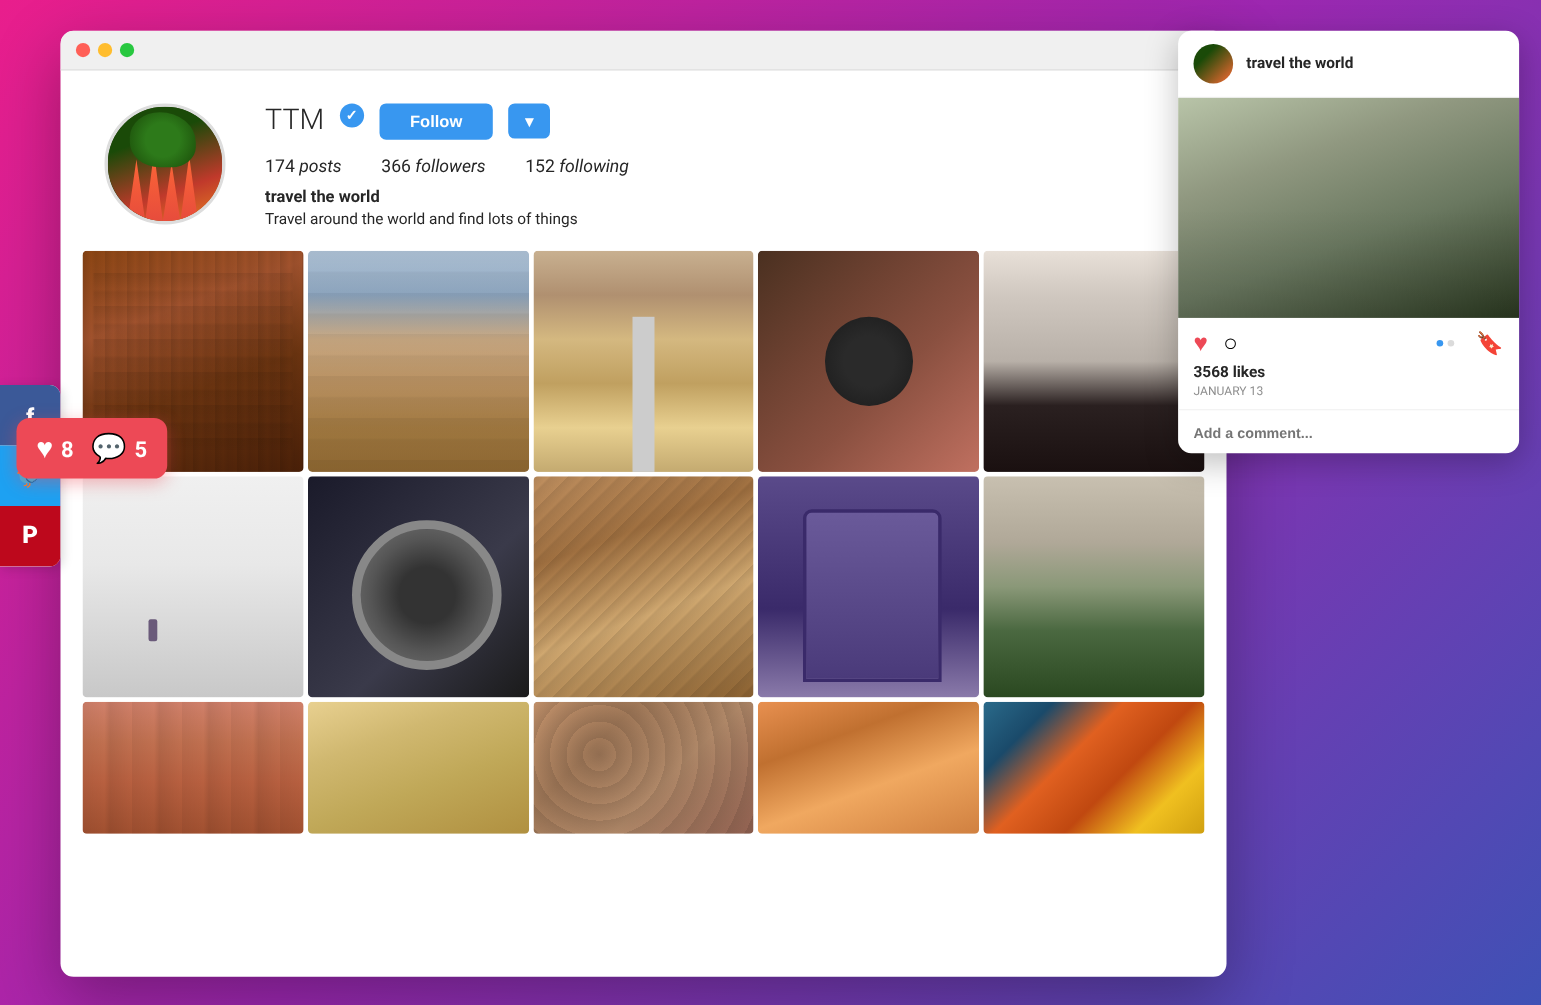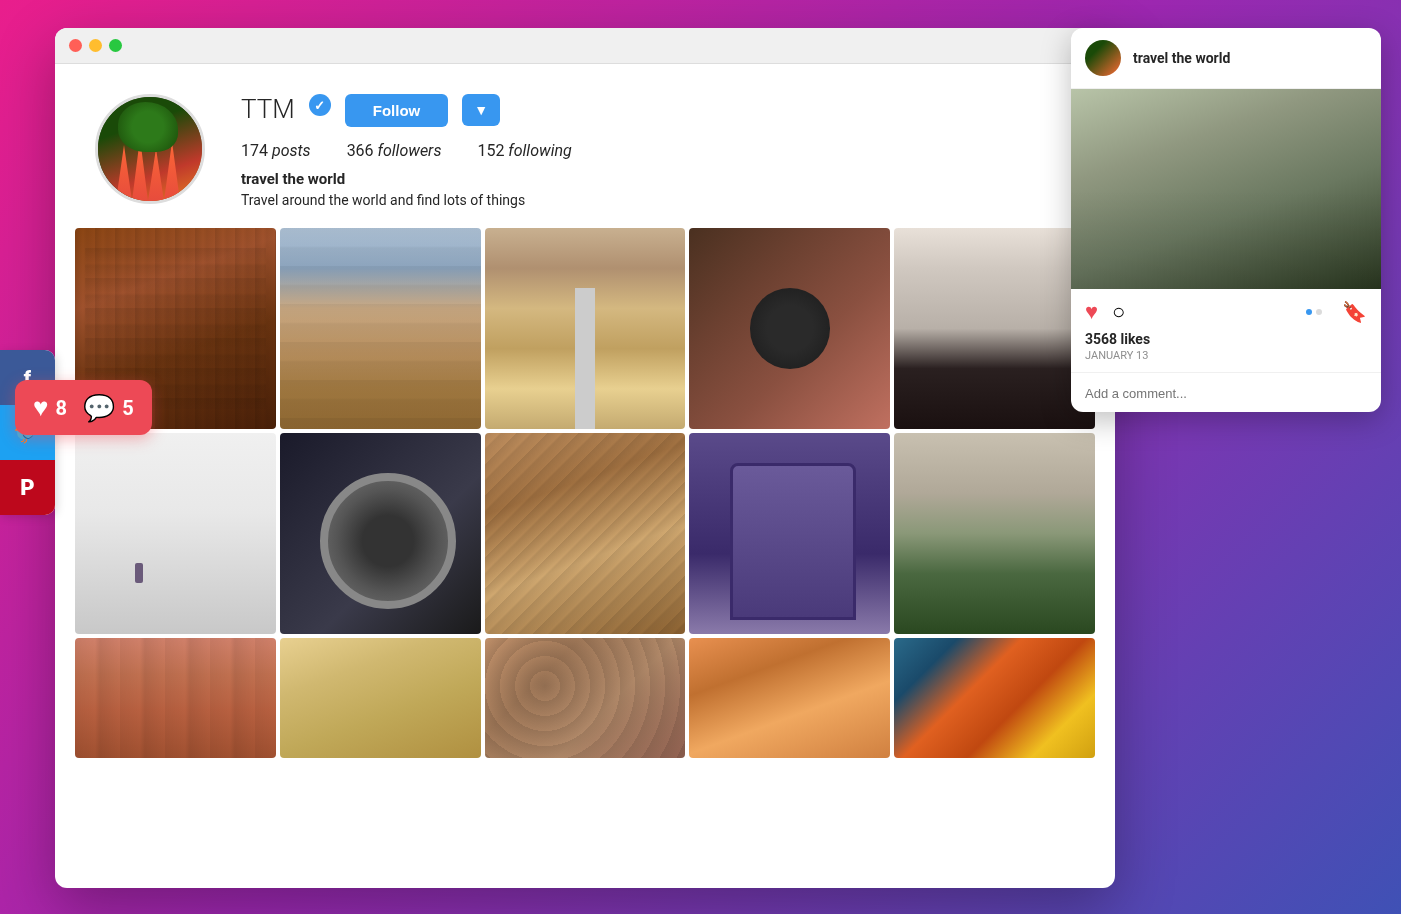--- a/index.html
+++ b/index.html
@@ -480,20 +480,21 @@
 
     .story-comment {
       padding: 10px 14px;
     }
     .story-comment-input {
       border: none;
       outline: none;
       font-size: 13px;
       color: #8e8e8e;
       width: 100%;
+      font-weight: bold;
     }
 
     .grid-container {
       padding: 0 20px 20px 20px;
     }
   </style>
 </head>
 <body>
 
 <div class="browser-window">

